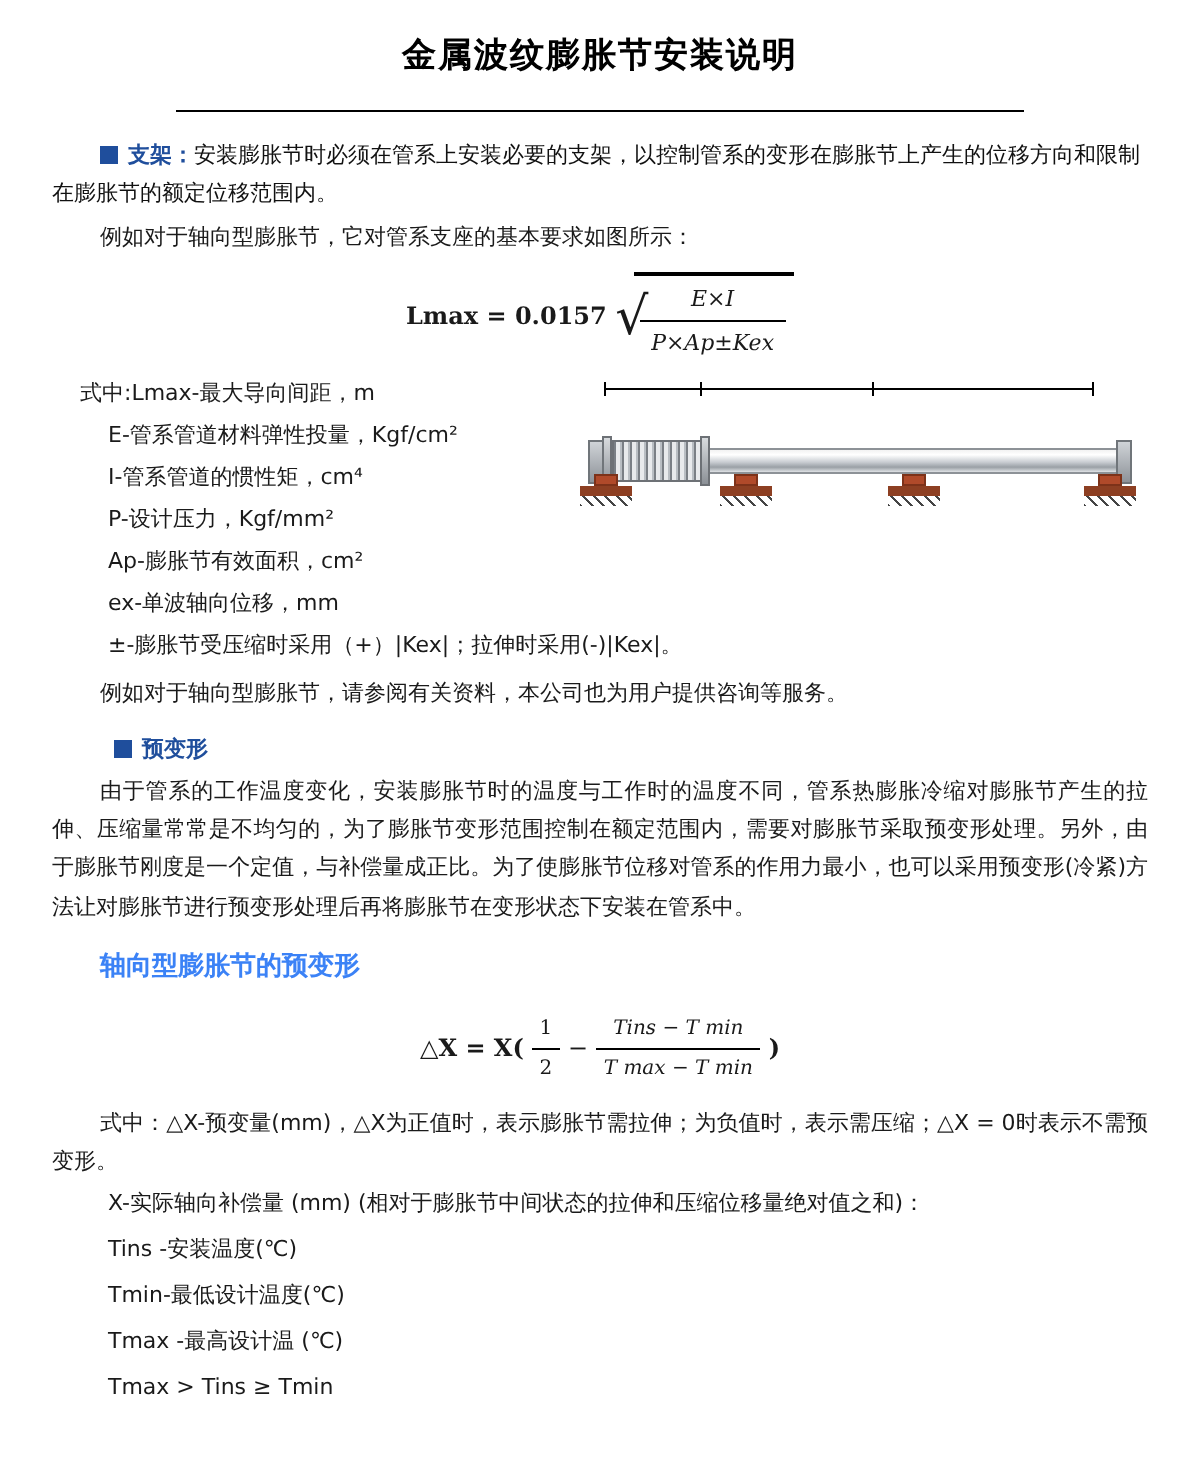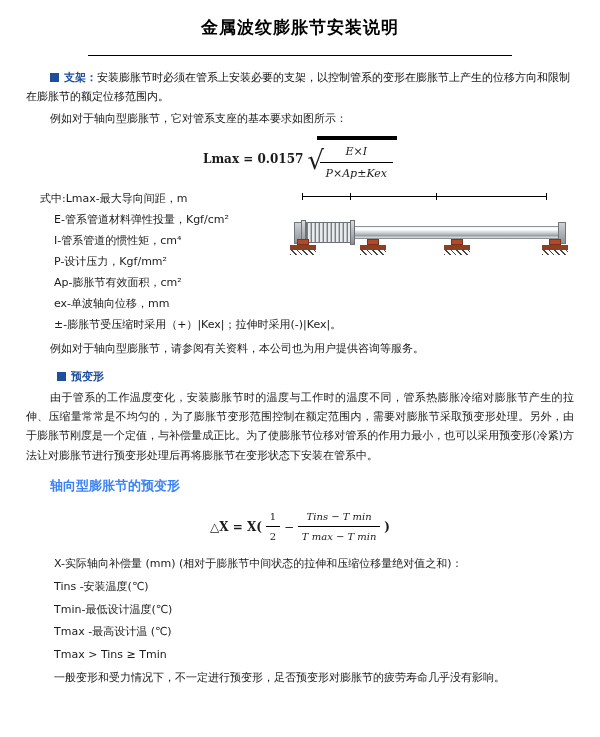--- a/index.html
+++ b/index.html
@@ -118,21 +118,21 @@
   .radical .rad-sign {
     position: absolute;
     left: 0;
     top: 50%;
     transform: translateY(-50%);
     font-size: 26px;
     line-height: 1;
     font-weight: normal;
   }
   .radical .rad-body {
-    border-top: 4px solid #000000;
+    border-top: 2px solid #000000;
     padding: 2px 4px 0 3px;
     display: inline-block;
   }
   .legend {
     margin-top: 6px;
   }
   .legend .row {
     padding-left: 28px;
     line-height: 1.9;
   }
@@ -390,21 +390,21 @@
         <span class="den">2</span>
       </span>
       <span>−</span>
       <span class="frac-sm" style="font-style:italic;">
         <span class="num">Tins − T min</span>
         <span class="den">T max − T min</span>
       </span>
       <span class="big">)</span>
     </div>
 
+    <p class="para">式中：△X-预变量(mm)，△X为正值时，表示膨胀节需拉伸；为负值时，表示需压缩；△X = 0时表示不需预变形。</p>
     <p class="indent1 tight">X-实际轴向补偿量 (mm) (相对于膨胀节中间状态的拉伸和压缩位移量绝对值之和)：</p>
     <p class="indent1 tight">Tins -安装温度(℃)</p>
     <p class="indent1 tight">Tmin-最低设计温度(℃)</p>
     <p class="indent1 tight">Tmax -最高设计温 (℃)</p>
     <p class="indent1 tight">Tmax &gt; Tins ≥ Tmin</p>
-    <p class="indent1 tight">一般变形和受力情况下，不一定进行预变形，足否预变形对膨胀节的疲劳寿命几乎没有影响。</p>
 
   </div>
 </div>
 
 </body></html>

